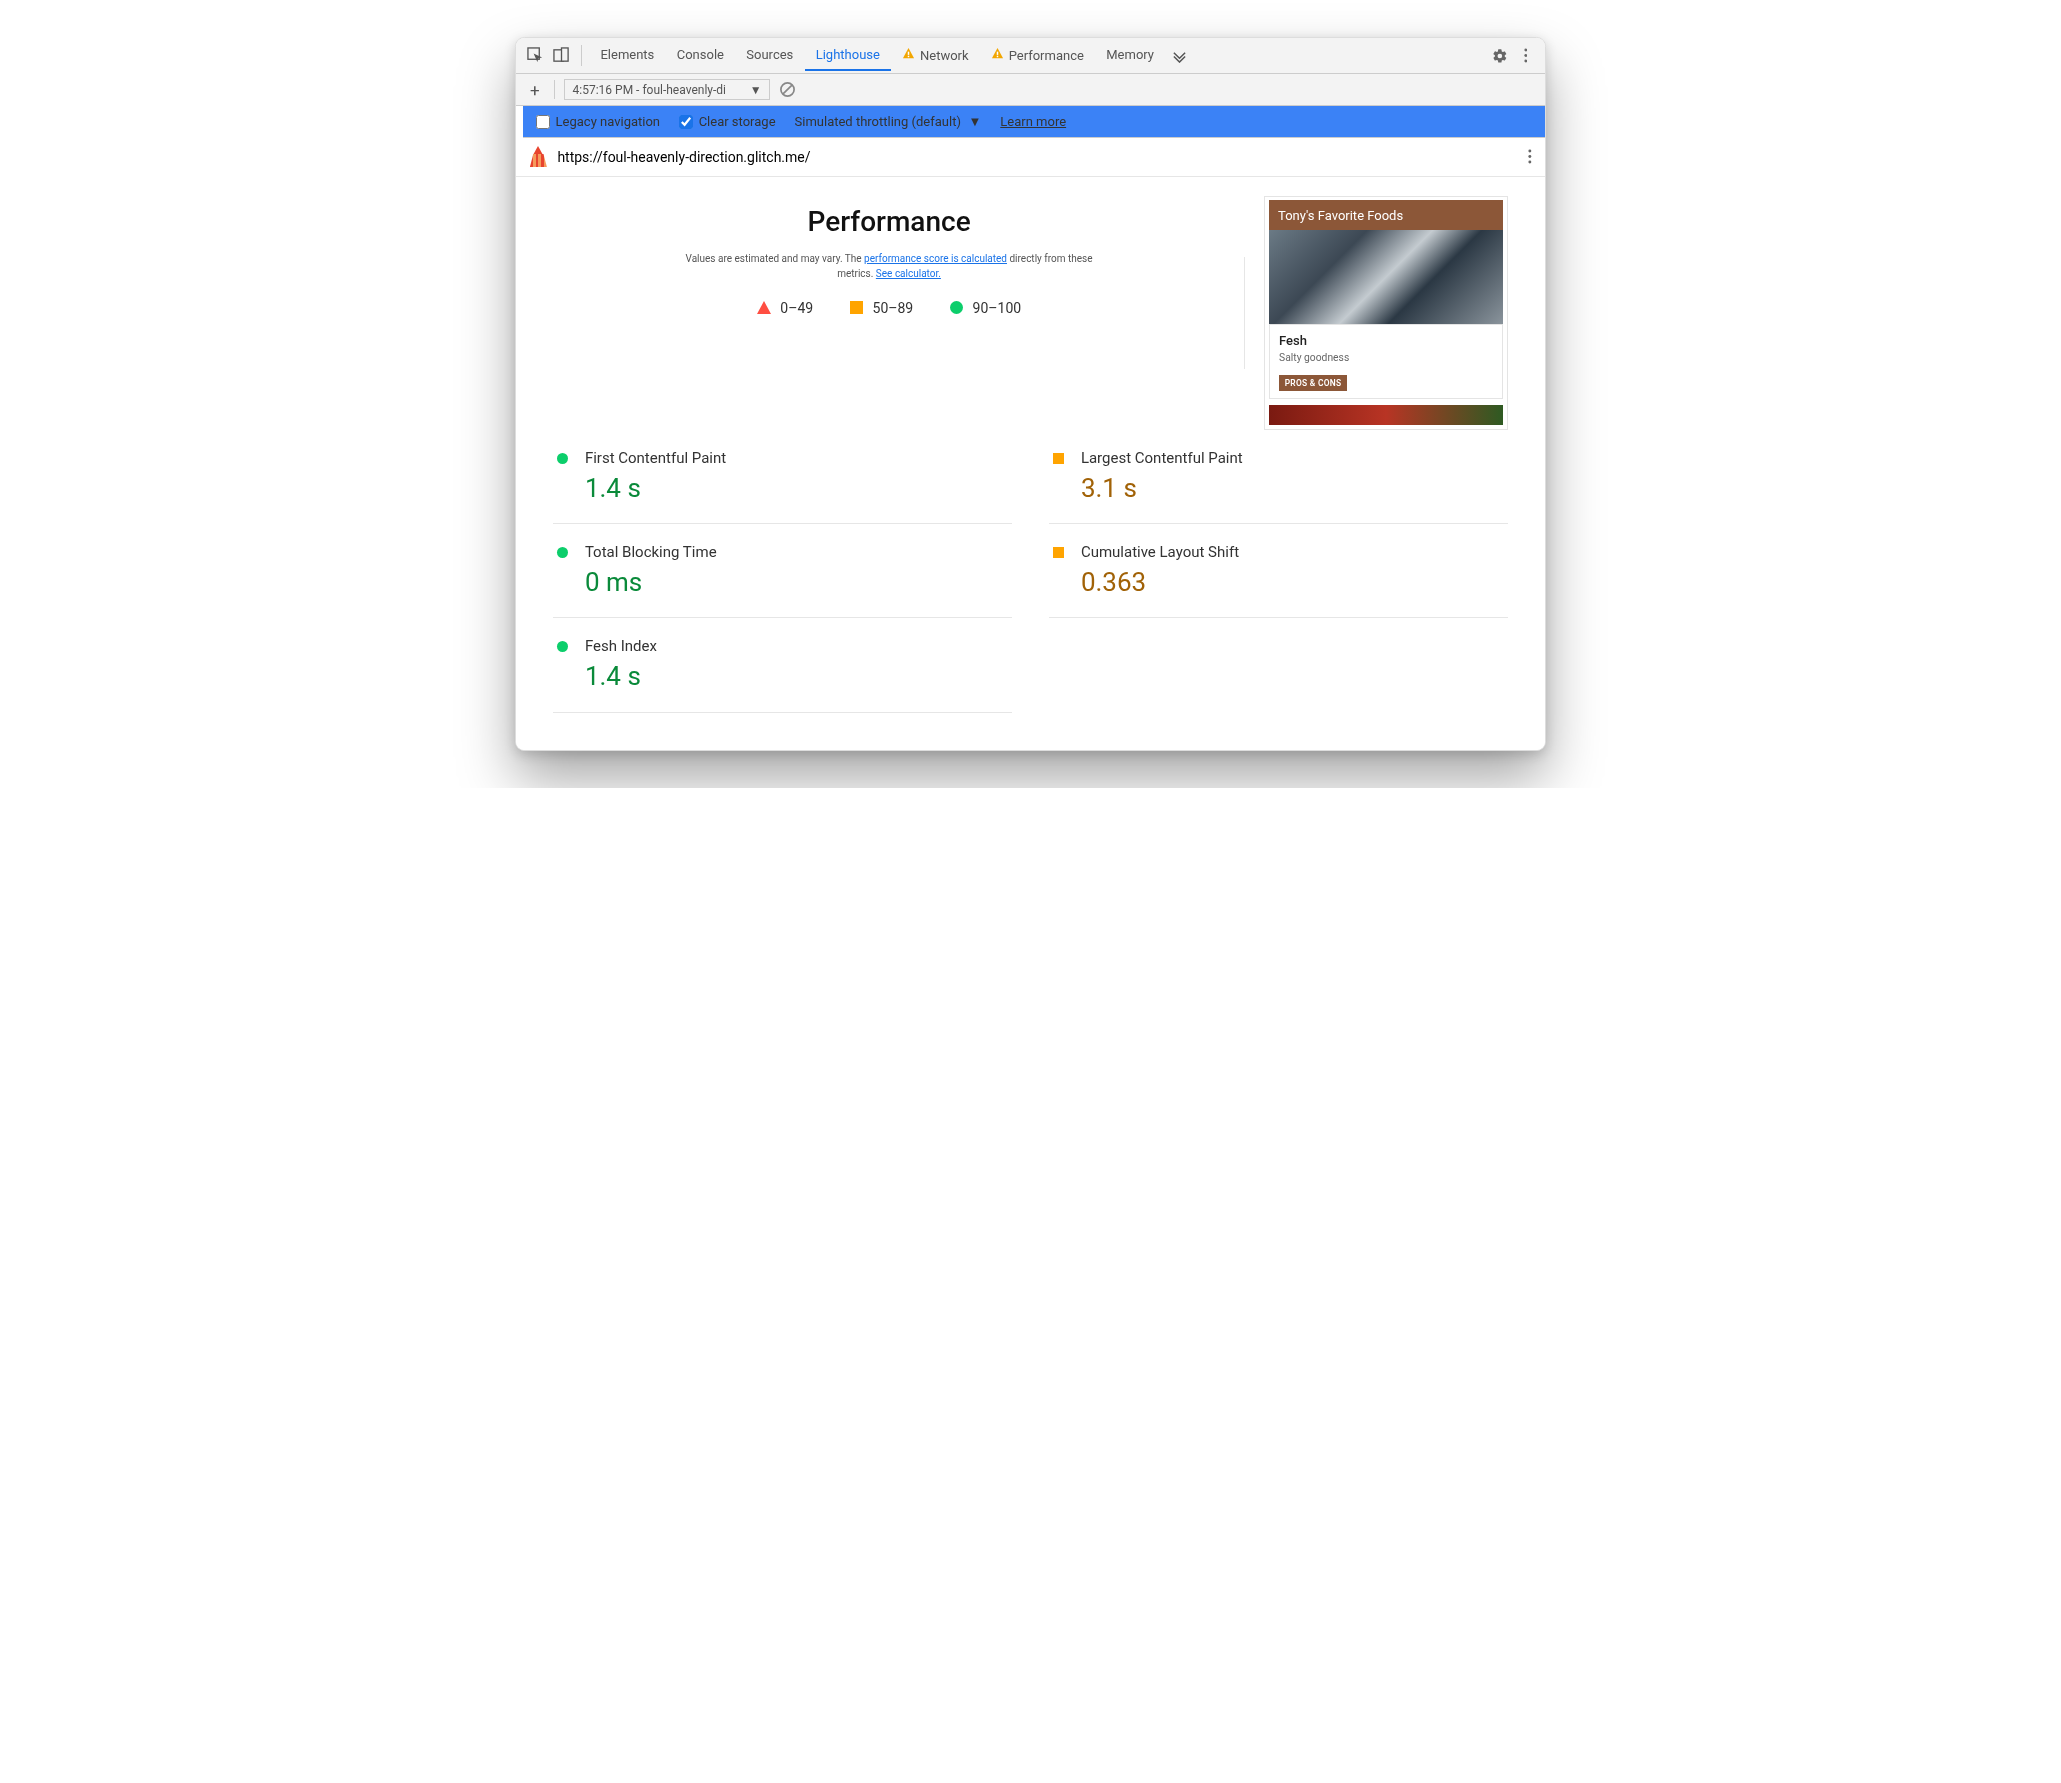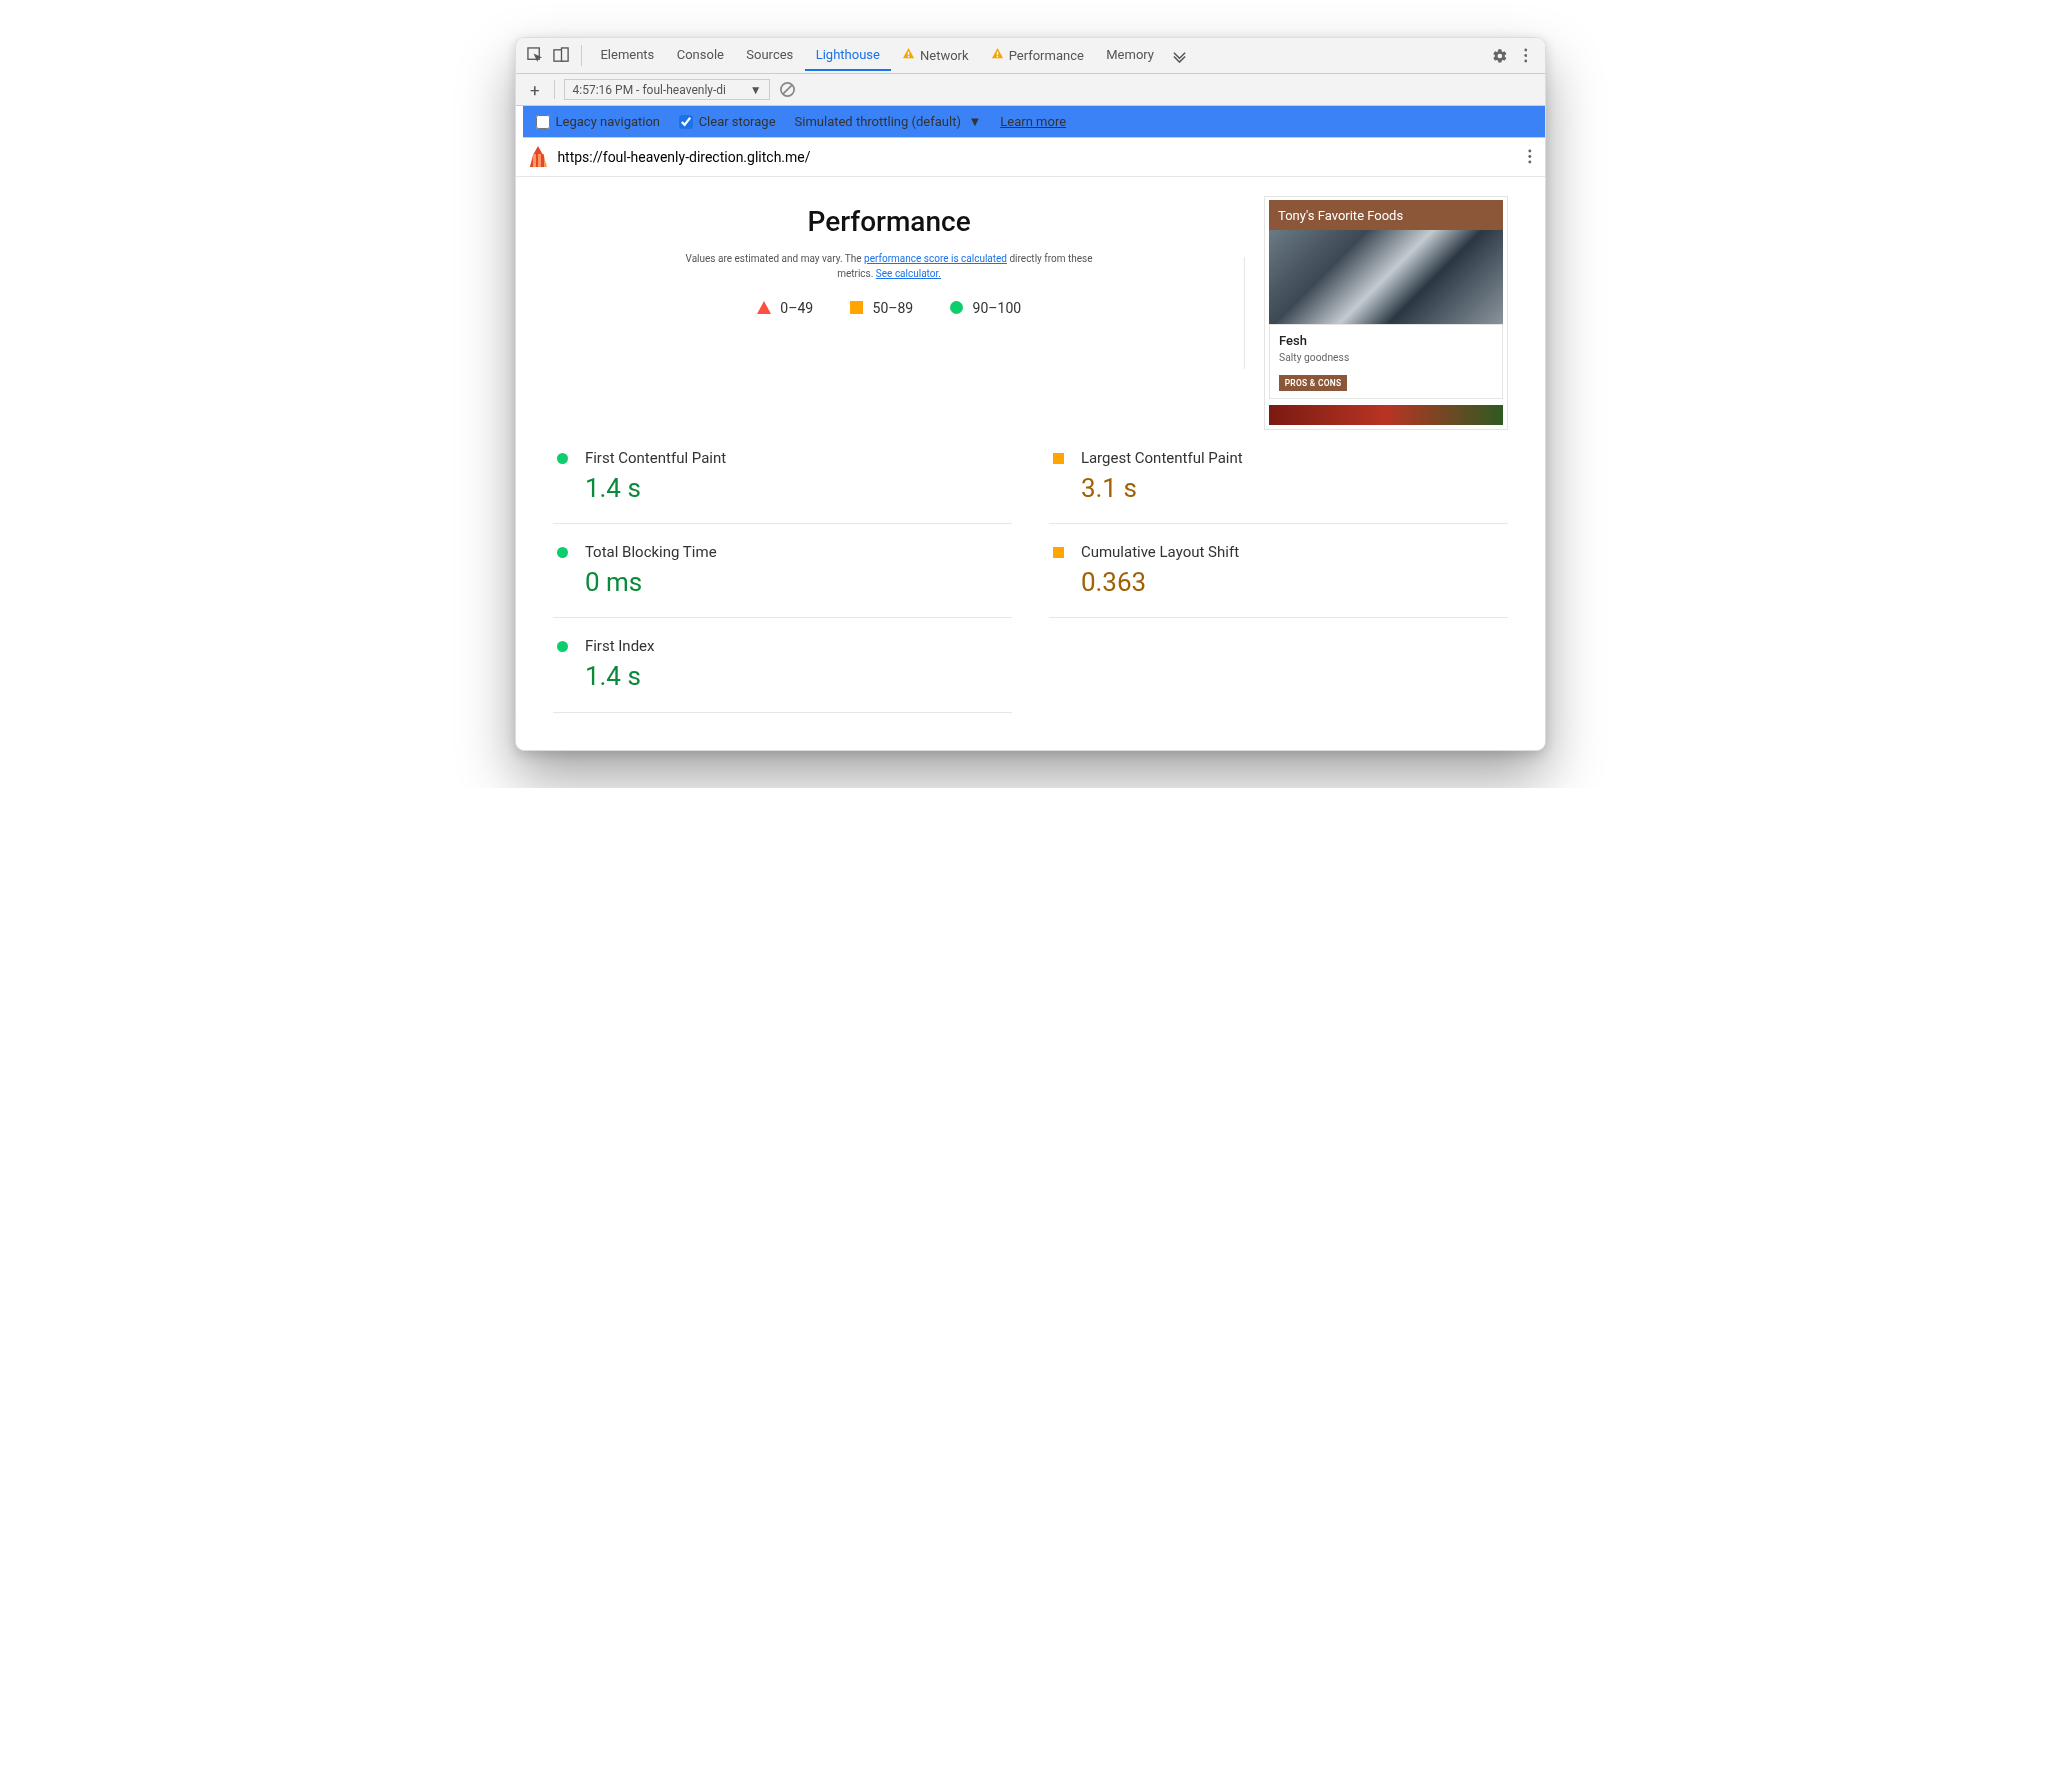--- a/index.html
+++ b/index.html
@@ -338,21 +338,21 @@
         <div class="metric">
           <div class="ind sq-sm"></div>
           <div>
             <div class="mlbl">Cumulative Layout Shift</div>
             <div class="mval avg">0.363</div>
           </div>
         </div>
         <div class="metric">
           <div class="ind ci-sm"></div>
           <div>
-            <div class="mlbl">First Index</div>
+            <div class="mlbl">Fesh Index</div>
             <div class="mval good">1.4 s</div>
           </div>
         </div>
       </div>
   </div>
 
 </div>
 
 
 </body></html>

